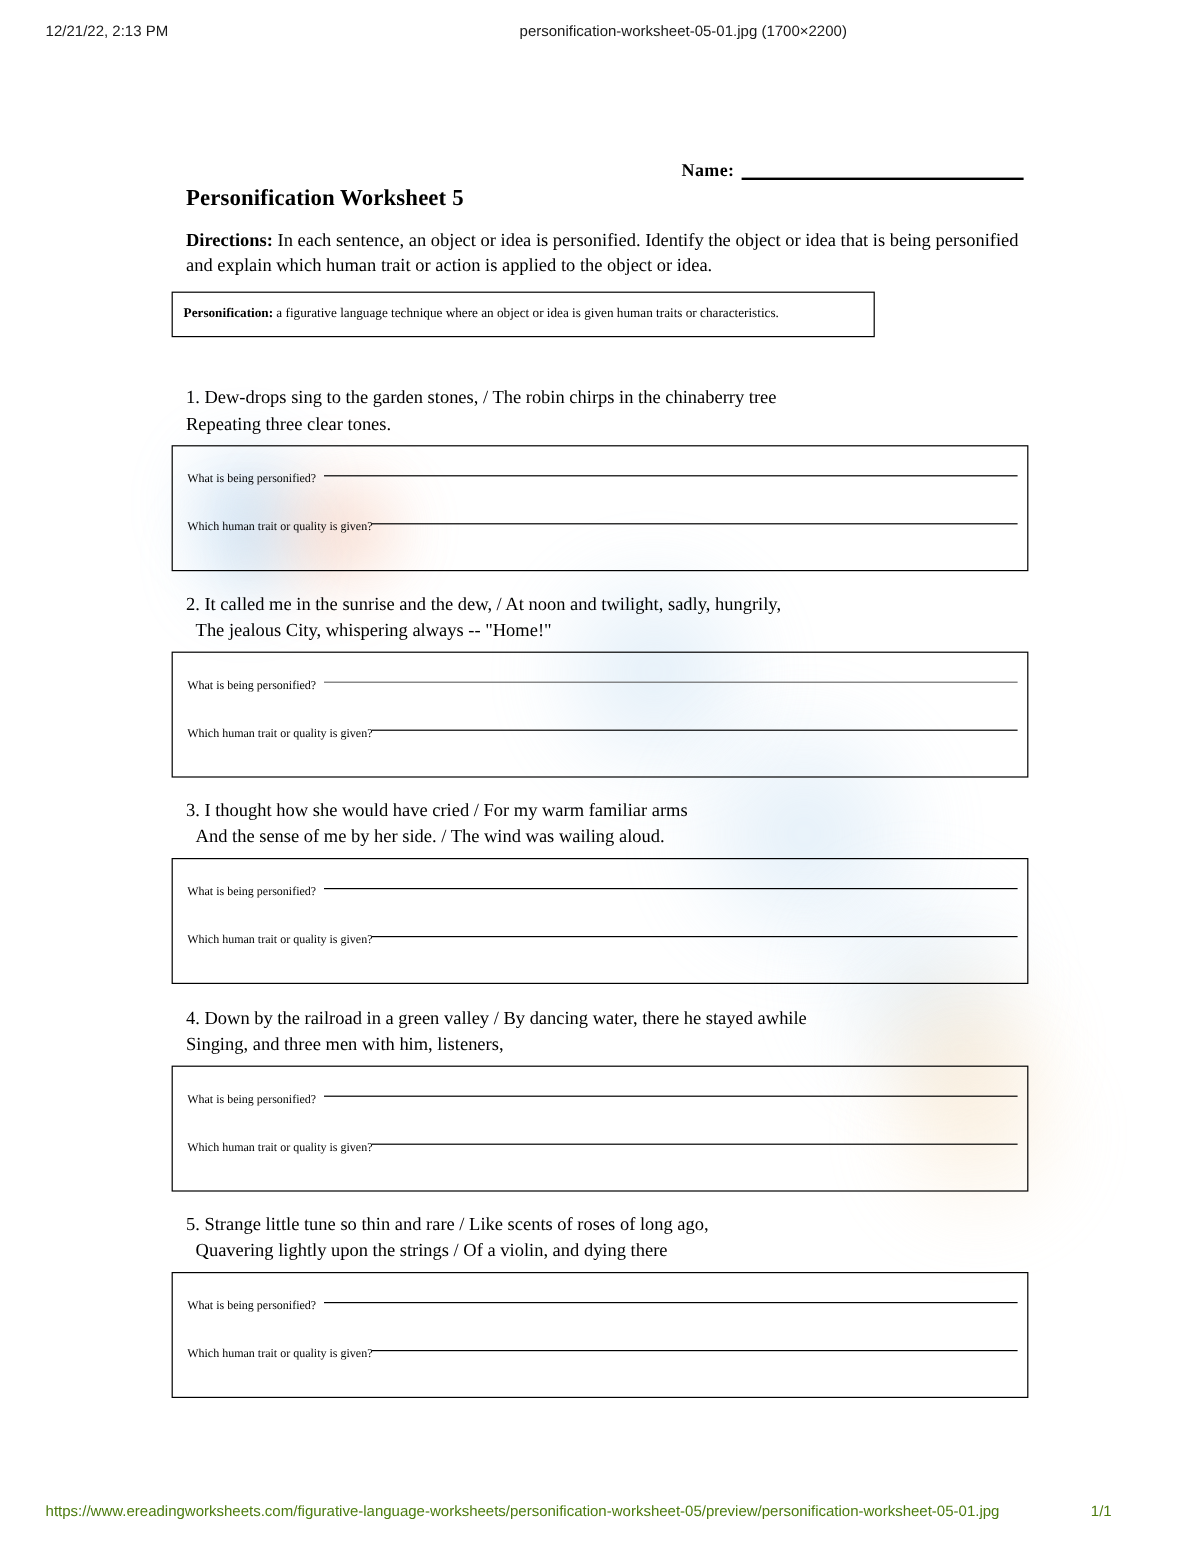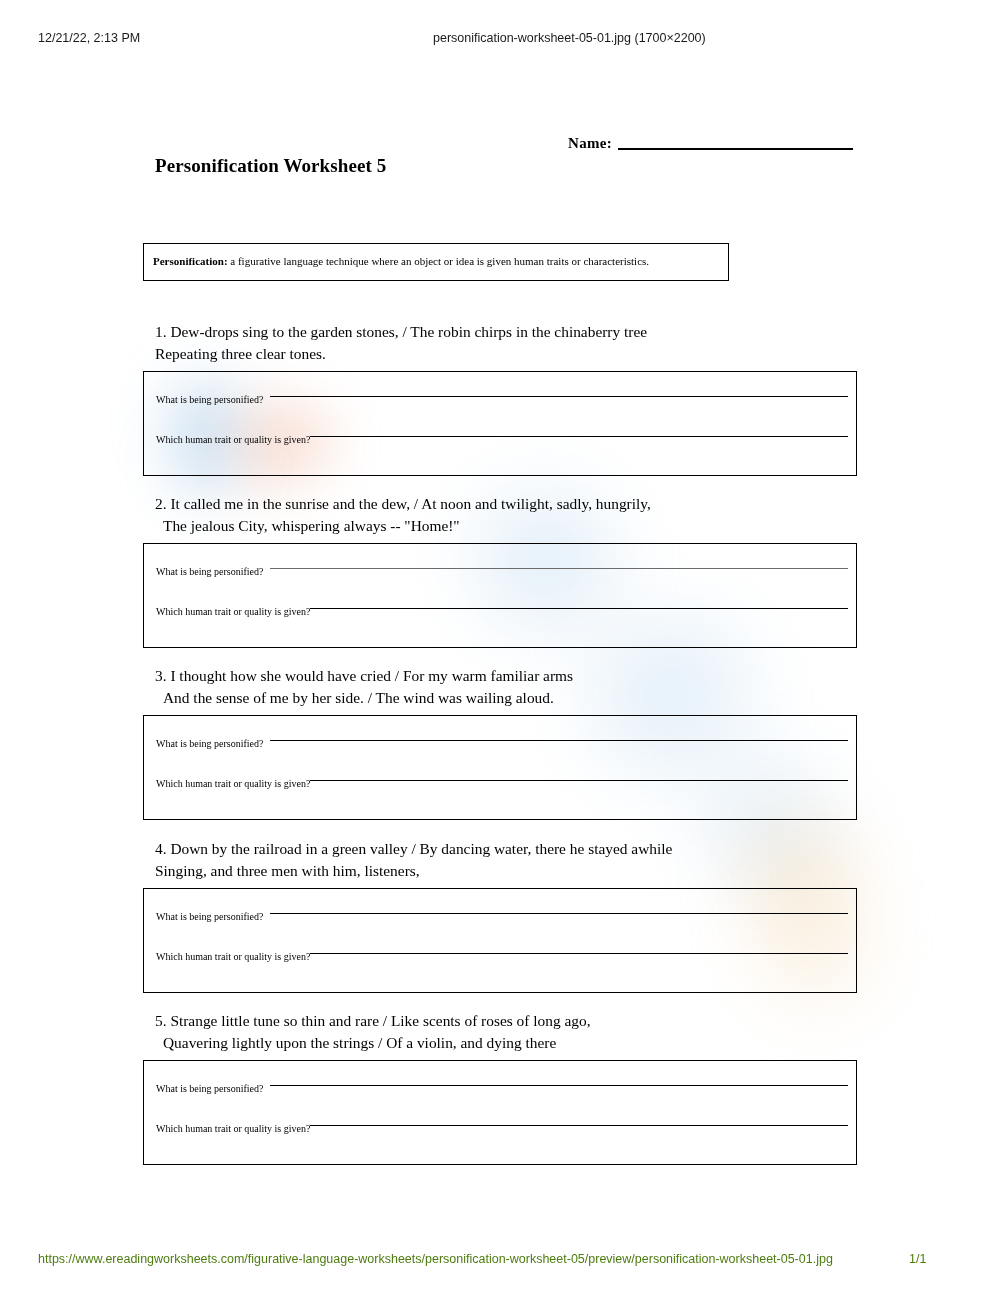--- a/index.html
+++ b/index.html
@@ -22,21 +22,20 @@
   .print-header {
     position: absolute;
     top: 19px;
     left: 0;
     width: 1000px;
     height: 18px;
     font-family: "Liberation Sans", sans-serif;
     font-size: 12.5px;
     color: #1a1a1a;
     white-space: nowrap;
-    margin-top: 12px;
   }
   .print-header .ph-date {
     position: absolute;
     left: 38px;
     top: 0;
   }
   .print-header .ph-title {
     position: absolute;
     left: 433px;
     top: 0;
@@ -248,20 +247,23 @@
 
   <div class="paper-inner">
 
     <div class="name-row">
       <span class="name-label">Name:</span>
       <span class="name-rule"></span>
     </div>
 
     <div class="wk-title">Personification Worksheet 5</div>
 
+    <div class="directions">
+      <b>Directions:</b><span> In each sentence, an object or idea is personified.  Identify the object or idea that is being personified and explain which human trait or action is applied to the object or idea.</span>
+    </div>
 
     <div class="definition-box">
       <b>Personification:</b><span> a figurative language technique where an object or idea is given human traits or characteristics.</span>
     </div>
 
     <div class="question" style="top:261px;">
       <div class="q-text q-line-1">1.  Dew-drops sing to the garden stones, / The robin chirps in the chinaberry tree</div>
       <div class="q-text q-line-2">Repeating three clear tones.</div>
       <div class="answer-box">
         <div class="answer-row answer-row-1">

